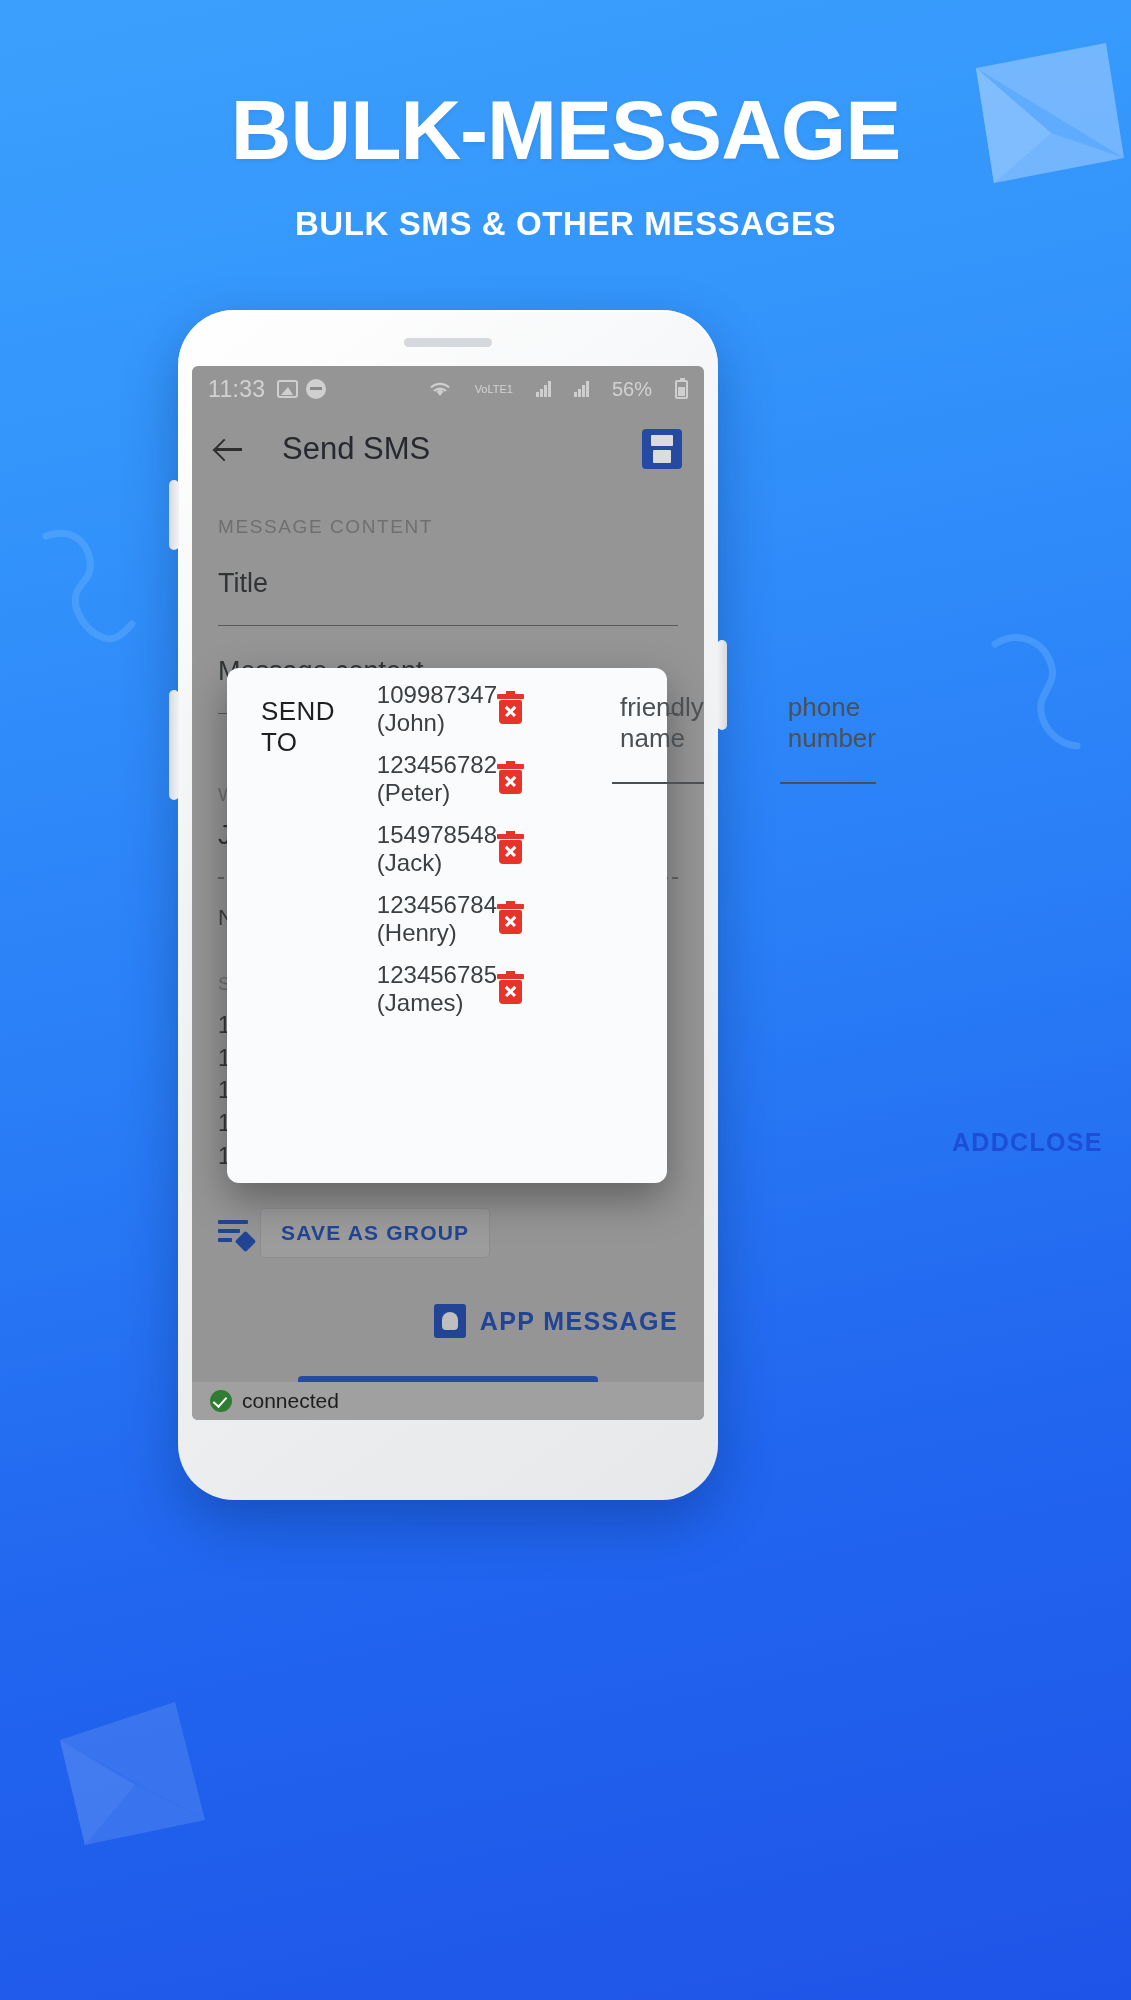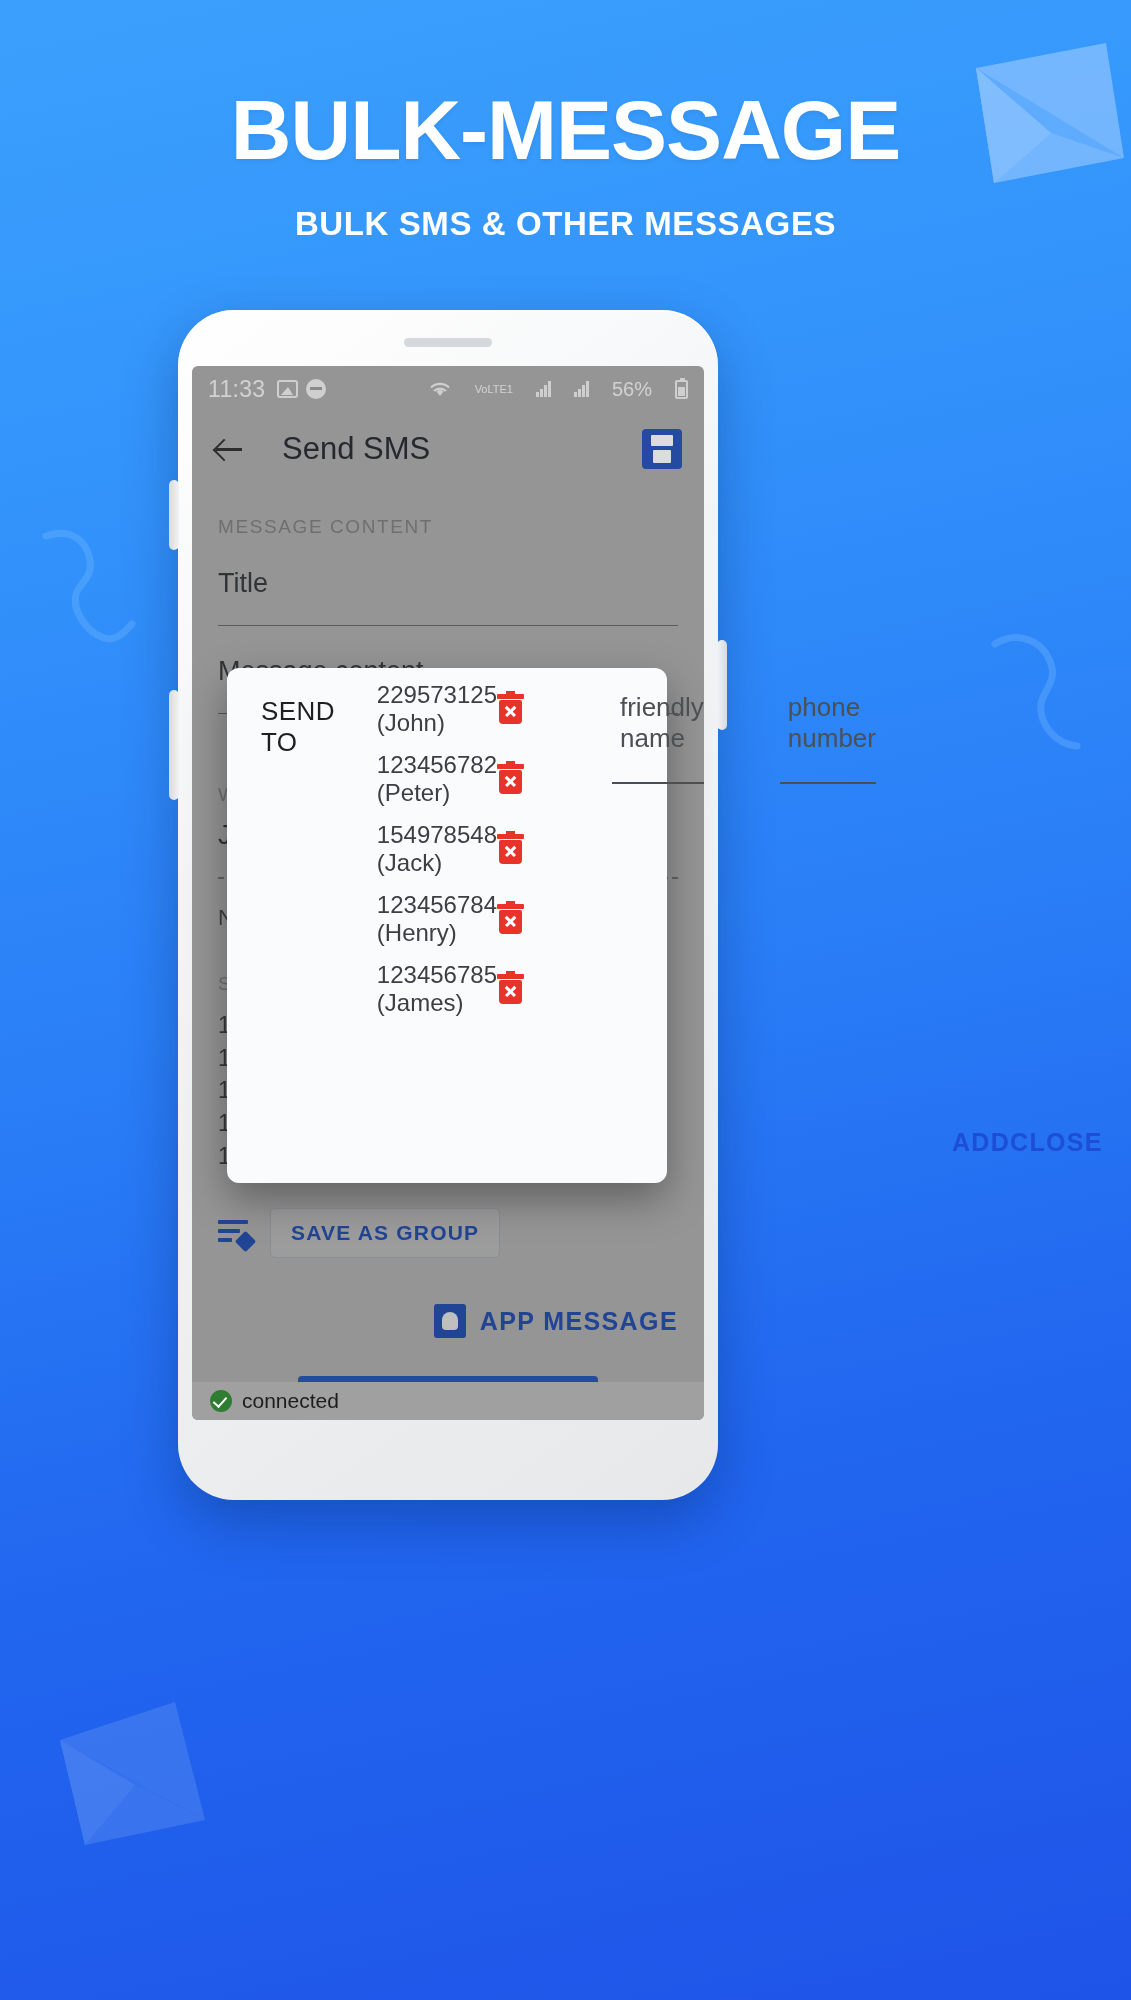--- a/index.html
+++ b/index.html
@@ -112,21 +112,21 @@
   
   #content { padding:14px 26px 0 26px; color:#3a3a3a; position:relative;}
   .section-label { font-size:19px; letter-spacing:1.6px; color:#7b7b7b; margin-top:16px;}
   .field { margin-top:30px; }
   .field .ftext { font-size:27px; color:#2f3336; }
   .field .fline { margin-top:26px; height:1px; background:#5f6366; }
   .field.dashed .fline { height:0; border-top:2px dashed #6a6e71; background:none;}
   .small-note { font-size:22px; color:#3d4144; margin-top:26px;}
   .recips { margin-top:14px; font-size:23px; line-height:1.42; color:#33373a;}
 
-  .btn-row { display:flex; align-items:center; gap:18px; margin-top:36px; }
+  .btn-row { display:flex; align-items:center; gap:8px; margin-top:36px; }
   .edit-icon { width:34px; height:30px; position:relative; flex:0 0 auto;}
   .edit-icon span{position:absolute;left:0;height:4px;background:#1b46a8;border-radius:1px;}
   .edit-icon span:nth-child(1){top:2px;width:30px}
   .edit-icon span:nth-child(2){top:11px;width:22px}
   .edit-icon span:nth-child(3){top:20px;width:14px}
   .edit-icon:after{content:"";position:absolute;right:-1px;bottom:-1px;width:15px;height:15px;
       background:#1b46a8;transform:rotate(45deg);border-radius:2px;}
   .outline-btn {
     border:1px solid #9aa0a6; border-radius:5px;
     padding:12px 20px; font-size:21px; letter-spacing:1.2px;
@@ -327,21 +327,21 @@
     </div>
 
   </div>
 </div>
 
 <div id="dialog">
   <div id="dlg-title">SEND TO</div>
 
   <div id="dlg-list">
     <div class="dlg-row">
-      <span class="num">229573125 (John)</span>
+      <span class="num">109987347 (John)</span>
       <span class="trash">
           <i class="lid"></i>
           <i class="body"></i>
           <i class="x"></i>
         </span>
     </div>
     <div class="dlg-row">
       <span class="num">123456782 (Peter)</span>
       <span class="trash">
           <i class="lid"></i>

